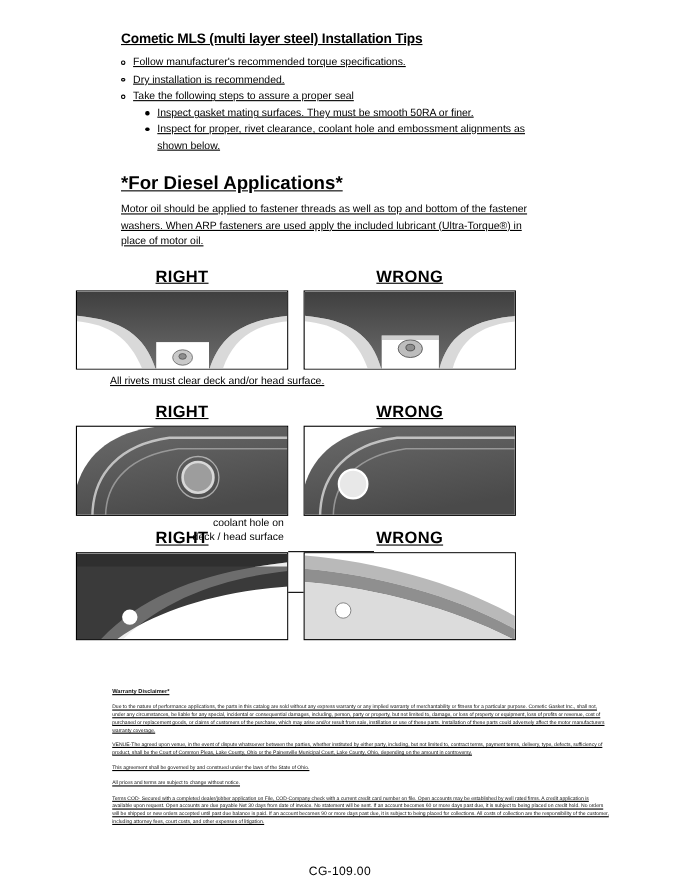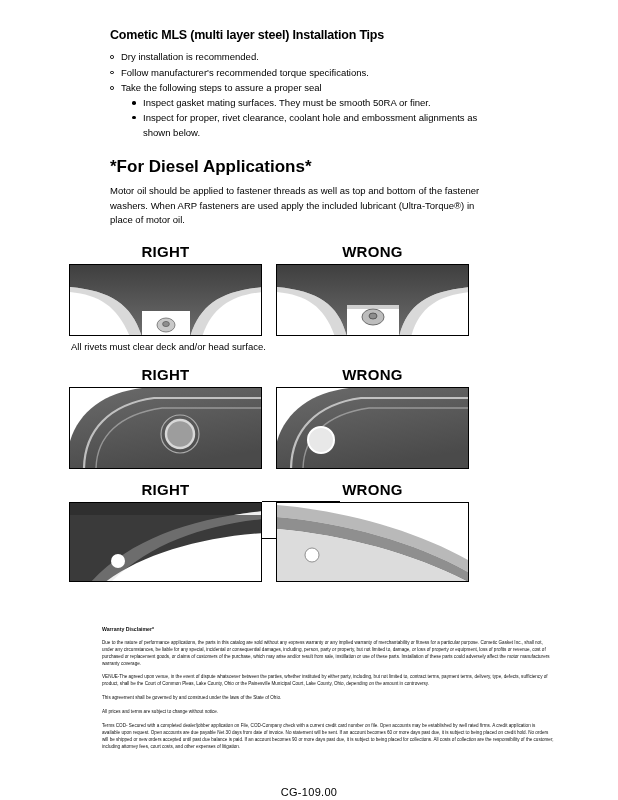--- a/index.html
+++ b/index.html
@@ -14,20 +14,21 @@
     color: #000;
     position: relative;
     overflow: hidden;
   }
   .page {
     position: relative;
     width: 538px;
     height: 800px;
     box-sizing: border-box;
     padding: 28px 40px 10px 40px;
+    text-decoration: underline;
   }
   h1.title {
     font-size: 12.5px;
     font-weight: bold;
     margin: 0 0 8px 70px;
     letter-spacing: -0.2px;
   }
   .bullets {
     margin: 0 0 0 70px;
     padding: 0;
@@ -119,21 +120,21 @@
   .figbox.tall { height: 82px; }
   .figbox.tall2 { height: 80px; }
   .caption {
     font-size: 9.5px;
     margin: 5px 0 0 0;
     text-align: left;
     padding-left: 2px;
   }
   .caprow {
     display: flex;
-    justify-content: center;
+    justify-content: flex-end;
   }
   .capinner {
     width: 400px;
   }
 
   
   .callouts {
     position: absolute;
     left: 88px;
     top: 104px;
@@ -177,24 +178,24 @@
 </style>
 </head>
 <body>
 
 <div class="page">
 
   <h1 class="title">Cometic MLS (multi layer steel) Installation Tips</h1>
 
   <ul class="bullets">
     <li>
-      <span>Dry installation is recommended.</span>
+      <span>Follow manufacturer's recommended torque specifications.</span>
     </li>
     <li>
-      <span>Follow manufacturer's recommended torque specifications.</span>
+      <span>Dry installation is recommended.</span>
     </li>
     <li>
       <span>Take the following steps to assure a proper seal</span>
       <ul class="subbullets">
         <li>
           <span>Inspect gasket mating surfaces.  They must be smooth 50RA or finer.</span>
         </li>
         <li>
           <span>Inspect for proper, rivet clearance, coolant hole and embossment alignments as shown below.</span>
         </li>
@@ -249,20 +250,29 @@
         </div>
       </div>
     </div>
     <div class="caprow">
       <div class="capinner">
         <p class="caption">All rivets must clear deck and/or head surface.</p>
       </div>
     </div>
 
     <div style="position:relative;">
+      <div class="callouts">
+        <div class="c1">
+          <span>coolant hole on</span><br>
+          <span>deck / head surface</span>
+        </div>
+        <div class="c2">
+          <span>gasket embossment</span>
+        </div>
+      </div>
       <div class="calline" style="left:222px; top:135px; width:78px;"></div>
       <div class="calline" style="left:220px; top:172px; width:72px;"></div>
 
       <div class="figrow" style="margin-top:14px;">
         <div class="figcol">
           <div class="figlabel">RIGHT</div>
           <div class="figbox tall">
             <svg viewBox="0 0 193 82" width="193" height="82" preserveAspectRatio="none">
               <defs>
                 <linearGradient id="g2" x1="0" y1="0" x2="0.4" y2="1">

